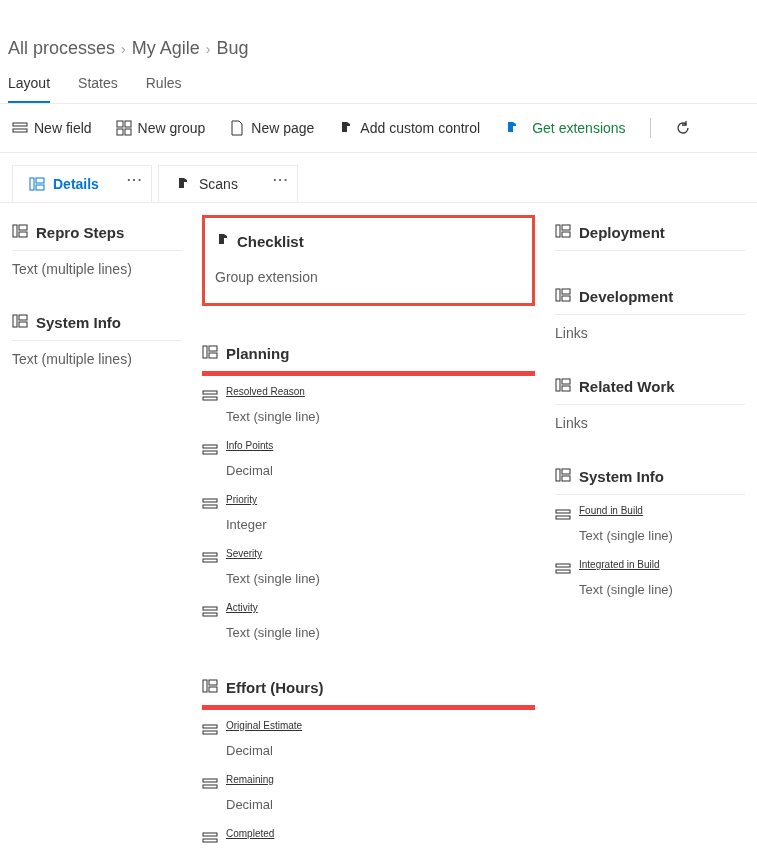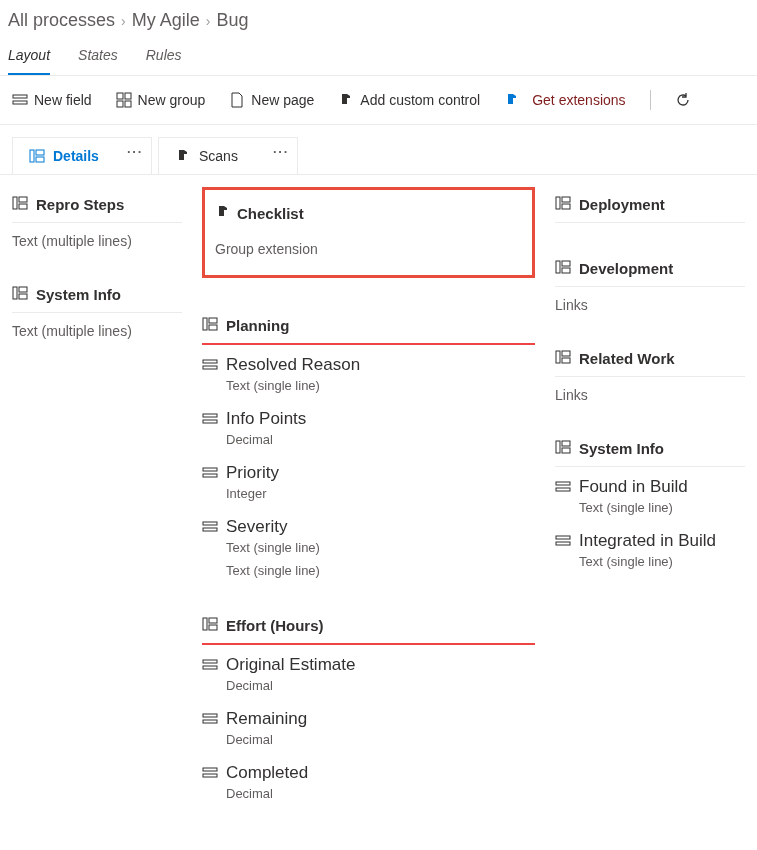--- a/index.html
+++ b/index.html
@@ -11,55 +11,55 @@
     background: #fff;
     width: 757px;
   }
   .breadcrumb {
     padding: 10px 8px 6px 8px;
     display: flex;
     align-items: center;
     gap: 6px;
     font-size: 18px;
     color: #605e5c;
+    margin-top: 28px;
   }
   .breadcrumb .sep { color: #a19f9d; font-size: 14px; }
   .tabs {
     display: flex;
     gap: 28px;
     padding: 0 8px;
     border-bottom: 1px solid #edebe9;
   }
   .tab {
     padding: 10px 0 10px 0;
     color: #605e5c;
     cursor: pointer;
     font-size: 14px;
-    font-style: italic;
   }
   .tab.active {
     color: #323130;
     border-bottom: 2px solid #0078d4;
   }
   .toolbar {
     display: flex;
     align-items: center;
     gap: 24px;
     padding: 14px 12px;
     border-bottom: 1px solid #edebe9;
     font-size: 14px;
   }
   .toolbar-item {
     display: flex;
     align-items: center;
     gap: 6px;
     cursor: pointer;
     color: #323130;
   }
-  .toolbar-item.link { color: #7f1d1d; gap: 12px; }
+  .toolbar-item.link { color: #15803d; gap: 12px; }
   .toolbar svg { width: 16px; height: 16px; flex-shrink: 0; }
   .toolbar .divider {
     width: 1px;
     height: 20px;
     background: #c8c6c4;
   }
   .page-tabs {
     display: flex;
     padding: 12px 5px 0 12px;
     gap: 6px;
@@ -113,29 +113,29 @@
     font-size: 14px;
     padding: 10px 0 0 0;
   }
   .field-item {
     display: flex;
     align-items: flex-start;
     gap: 8px;
     padding: 10px 0 0 0;
   }
   .field-item svg { width: 16px; height: 16px; margin-top: 2px; flex-shrink: 0; }
-  .field-name { font-size: 17px; }
+  .field-name { font-size: 10px; text-decoration: underline; }
   .field-type { color: #605e5c; font-size: 13px; padding: 2px 0 0 24px; }
   .highlight {
     border: 3px solid #e74c3c;
     padding: 6px 10px 18px 10px;
     margin-bottom: 20px;
   }
   .highlight .group-header { border-bottom: none; gap: 6px; }
-  .col-center .group:not(.highlight) .group-header { border-bottom: 2px solid #ef4444; text-align: center; }
+  .col-center .group:not(.highlight) .group-header { border-bottom: 5px solid #ef4444; text-align: center; }
   .col-center .group { margin-bottom: 30px; }
   .field-block { margin-bottom: 6px; }
 </style>
 </head>
 <body>
 
 <div class="breadcrumb">
   <span>All processes</span>
   <span class="sep">›</span>
   <span>My Agile</span>
@@ -292,20 +292,27 @@
           <div class="field-item">
             <span><svg viewBox="0 0 16 16">
                 <rect x="1" y="3" width="14" height="3" fill="none" stroke="#323130"></rect>
                 <rect x="1" y="9" width="14" height="3" fill="none" stroke="#323130"></rect>
               </svg></span>
             <span class="field-name">Severity</span>
           </div>
           <div class="field-type">Text (single line)</div>
         </div>
         <div class="field-block">
+          <div class="field-item">
+            <span><svg viewBox="0 0 16 16">
+                <rect x="1" y="3" width="14" height="3" fill="none" stroke="#323130"></rect>
+                <rect x="1" y="9" width="14" height="3" fill="none" stroke="#323130"></rect>
+              </svg></span>
+            <span class="field-name">Activity</span>
+          </div>
           <div class="field-type">Text (single line)</div>
         </div>
       </div>
       <div class="group">
         <div class="group-header">
           <span><svg viewBox="0 0 16 16">
               <rect x="1" y="2" width="4" height="12" fill="none" stroke="#323130"></rect>
               <rect x="7" y="2" width="8" height="5" fill="none" stroke="#323130"></rect>
               <rect x="7" y="9" width="8" height="5" fill="none" stroke="#323130"></rect>
             </svg></span>

